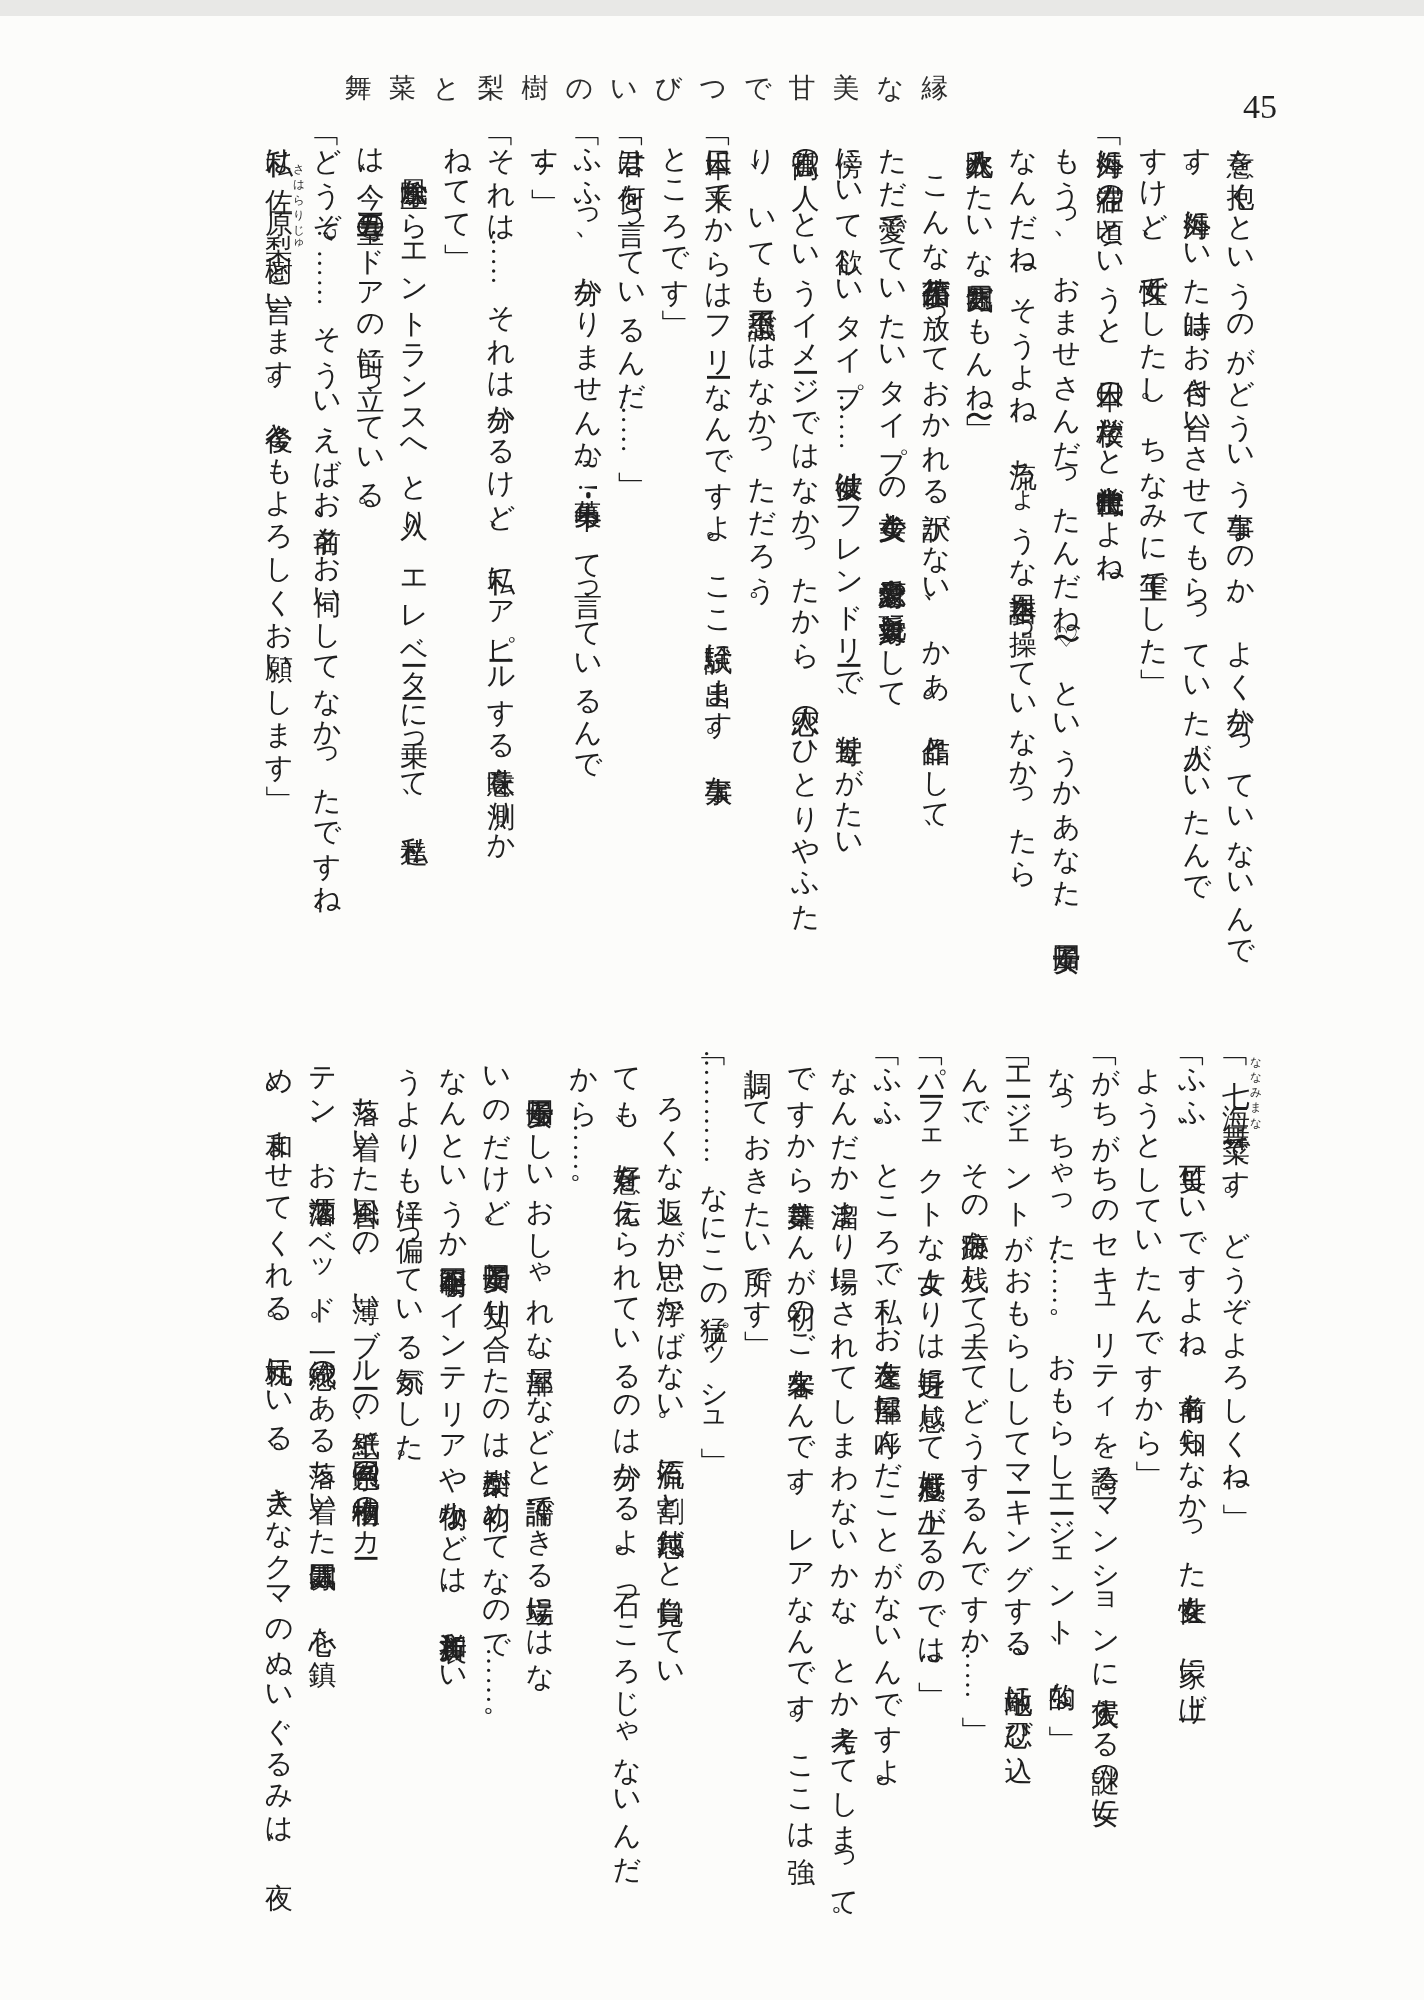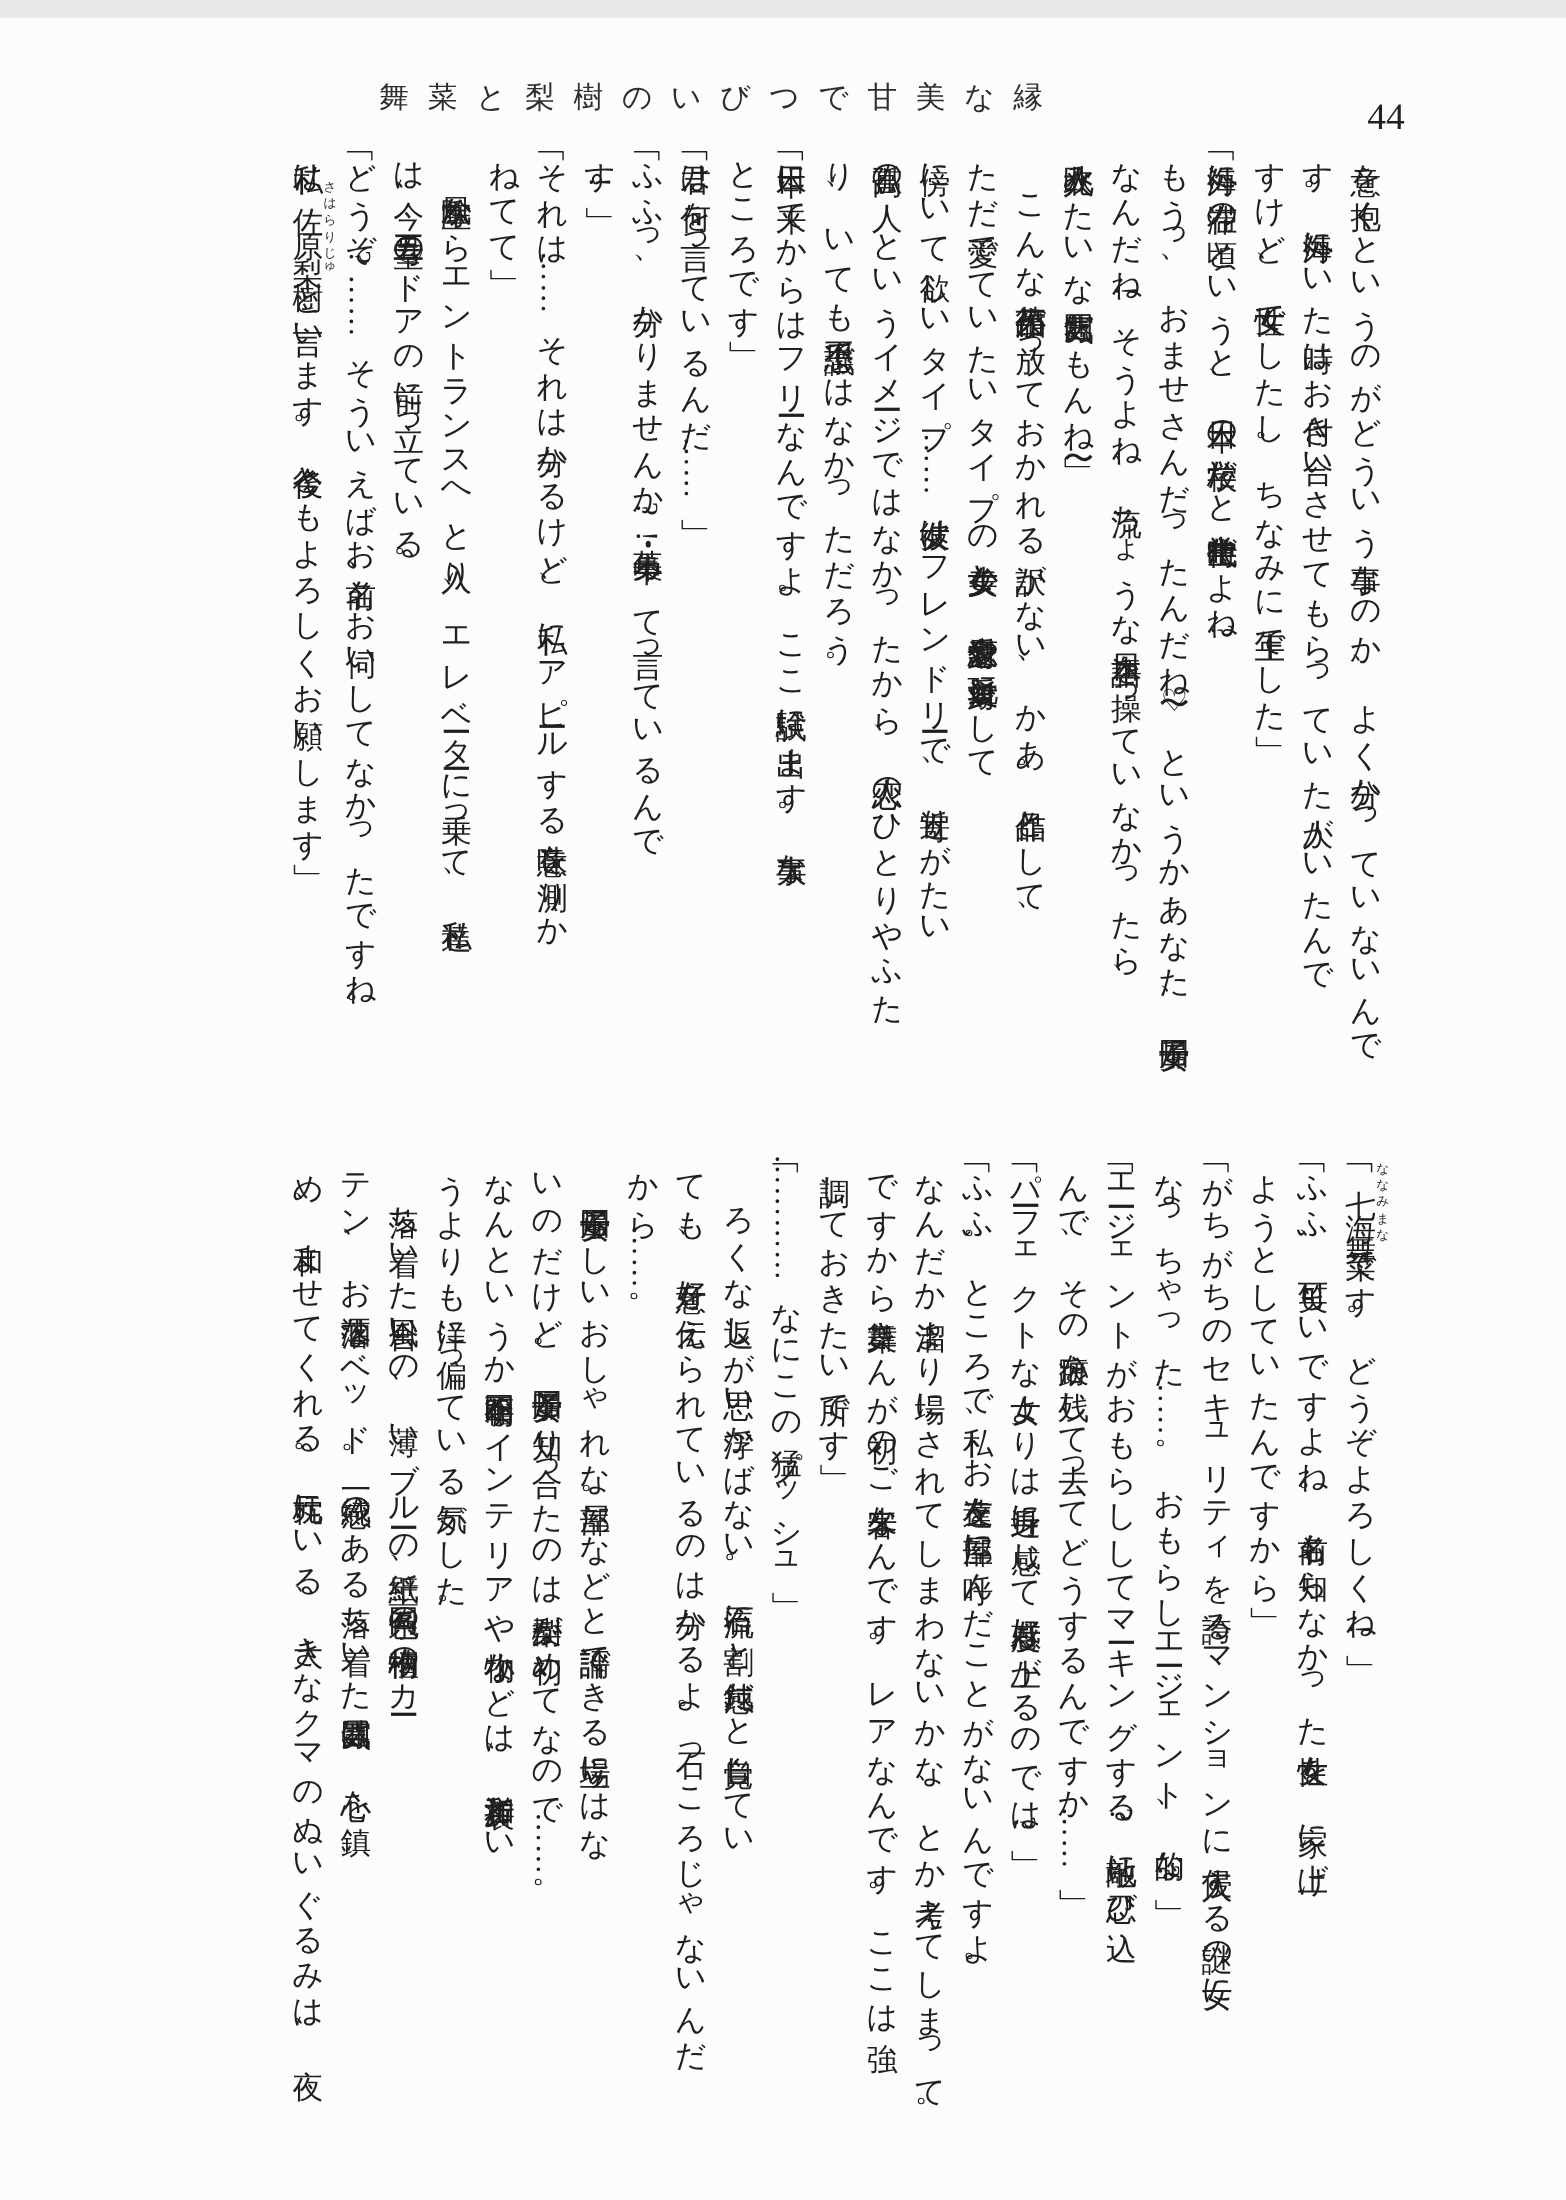--- a/index.html
+++ b/index.html
@@ -49,21 +49,21 @@
 </style>
 </head>
 <body>
 
 <div class="page">
 
   <div class="running-header">
     <span>舞菜と梨樹のいびつで甘美な縁</span>
   </div>
 
-  <div class="page-number">44</div>
+  <div class="page-number">45</div>
 
   <div class="vblock top" id="top-block">
       <p class="vline">意を抱くというのがどういう事なのか、よく分かっていないんで</p>
       <p class="vline">す。海外にいた時はお付き合いさせてもらっていた人がいたんで</p>
       <p class="vline">すけど、女性でしたし。ちなみに年上でした」</p>
       <p class="vline">「海外に滞在の頃というと、日本の学校だと中学生時代だよね?</p>
       <p class="vline">もうっ、おませさんだったんだね〜♡ というかあなた、帰国子女</p>
       <p class="vline">なんだね! そうよね、流ちょうな日本語を操っていなかったら、</p>
       <p class="vline">北欧人みたいな雰囲気だもんね〜」</p>
       <p class="vline indent">こんな芸術作品が放っておかれる訳がない、かあ。作品として、</p>

